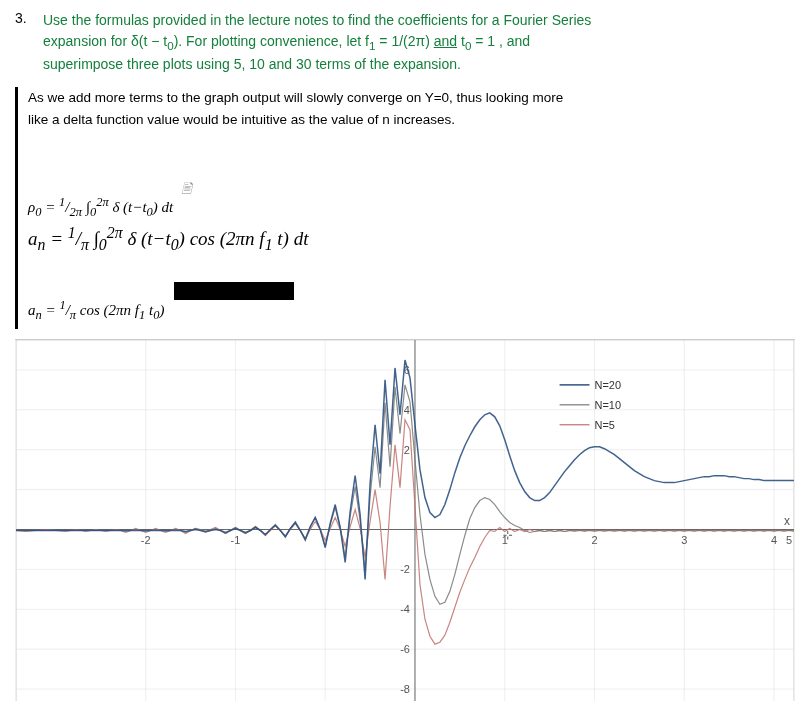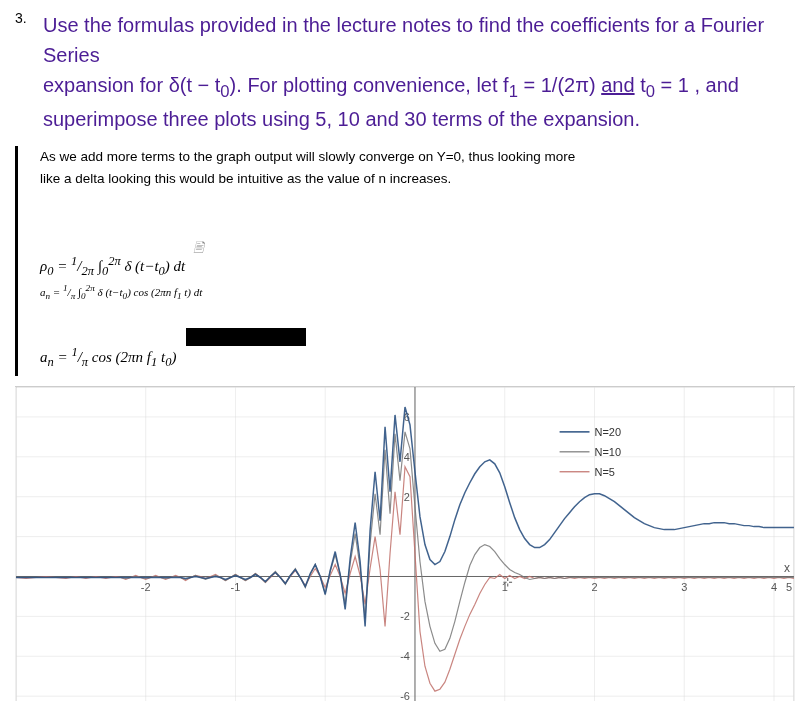--- a/index.html
+++ b/index.html
@@ -18,32 +18,32 @@
       margin-bottom: 12px;
     }
 
     .question-number {
       color: #000;
       font-size: 14px;
       min-width: 20px;
     }
 
     .question-text {
-      color: #4c1d95;
-      font-size: 20px;
+      color: #15803d;
+      font-size: 14px;
       line-height: 1.5;
     }
 
     .question-text .underlined {
       text-decoration: underline;
     }
 
     .left-bar-container {
       display: flex;
-      gap: 12px;
+      gap: 0;
       align-items: flex-end;
     }
 
     .left-bar {
       width: 3px;
       background: #000;
       min-height: 200px;
       margin-right: 10px;
       align-self: stretch;
     }
@@ -108,33 +108,33 @@
     </span><br>
     <span>superimpose three plots using 5, 10 and 30 terms of the expansion.</span>
   </div>
 </div>
 
 <div class="left-bar-container">
   <div class="left-bar"></div>
   <div class="answer-section">
     <div class="answer-text">
       <span>As we add more terms to the graph output will slowly converge on Y=0, thus looking more</span><br>
-      <span>like a delta looking this would be intuitive as the value of n increases.</span><br>
+      <span>like a delta function value would be intuitive as the value of n increases.</span><br>
       <br>
     </div>
 
     <div class="formula-block">
       <div class="formula-line">
         <span style="font-family: 'Times New Roman', serif; font-size: 15px; margin-top: 35px;">
           ρ<sub>0</sub> = <sup>1</sup>/<sub>2π</sub> ∫<sub>0</sub><sup>2π</sup> δ (t−t<sub>0</sub>) dt
         </span>
         <span style="margin-left:8px; color:#888; font-size:13px;">🖹</span>
       </div>
       <div class="formula-line">
-        <span style="font-family: 'Times New Roman', serif; font-size: 11px;">
+        <span style="font-family: 'Times New Roman', serif; font-size: 19px;">
           a<sub>n</sub> = <sup>1</sup>/<sub>π</sub> ∫<sub>0</sub><sup>2π</sup> δ (t−t<sub>0</sub>) cos (2πn f<sub>1</sub> t) dt
         </span>
       </div>
       <div class="formula-line">
         <span style="font-family: 'Times New Roman', serif; font-size: 15px; margin-top: 40px;">
           a<sub>n</sub> = <sup>1</sup>/<sub>π</sub> cos (2πn f<sub>1</sub> t<sub>0</sub>)
         </span>
         <span class="highlighted-bar"></span>
       </div>
     </div>

